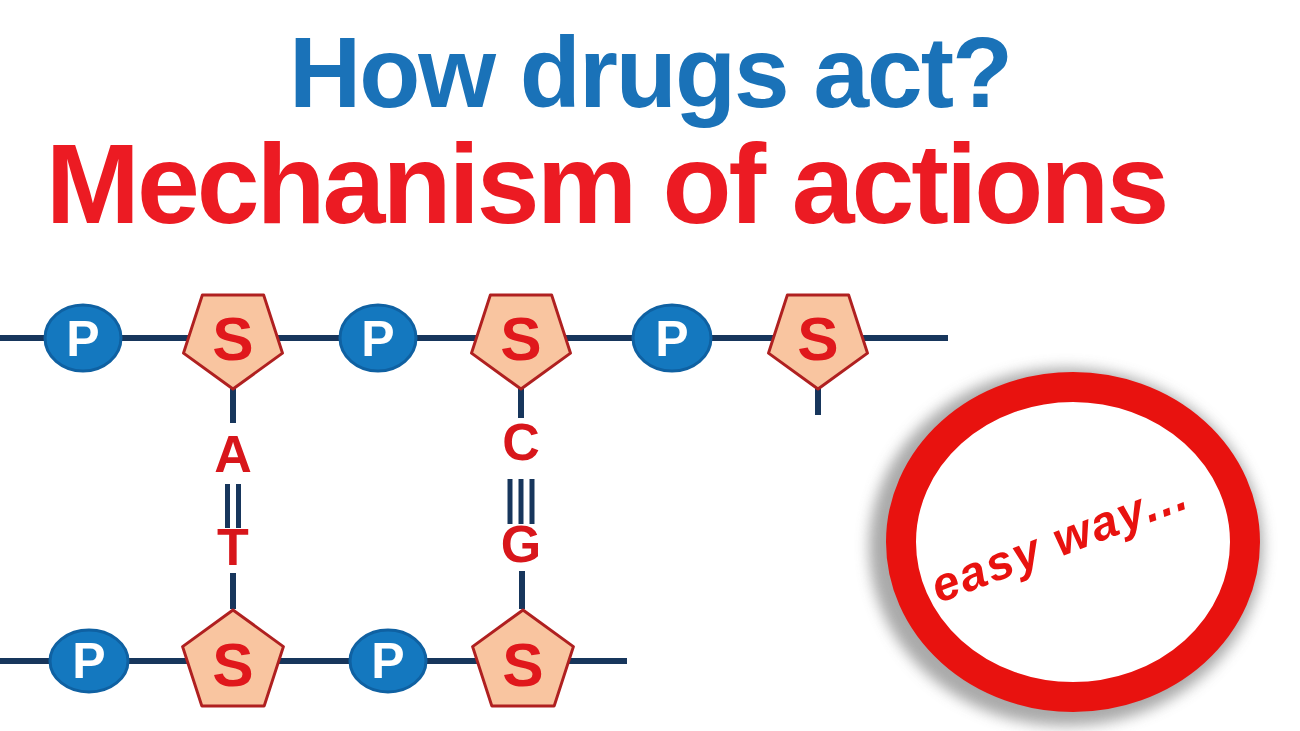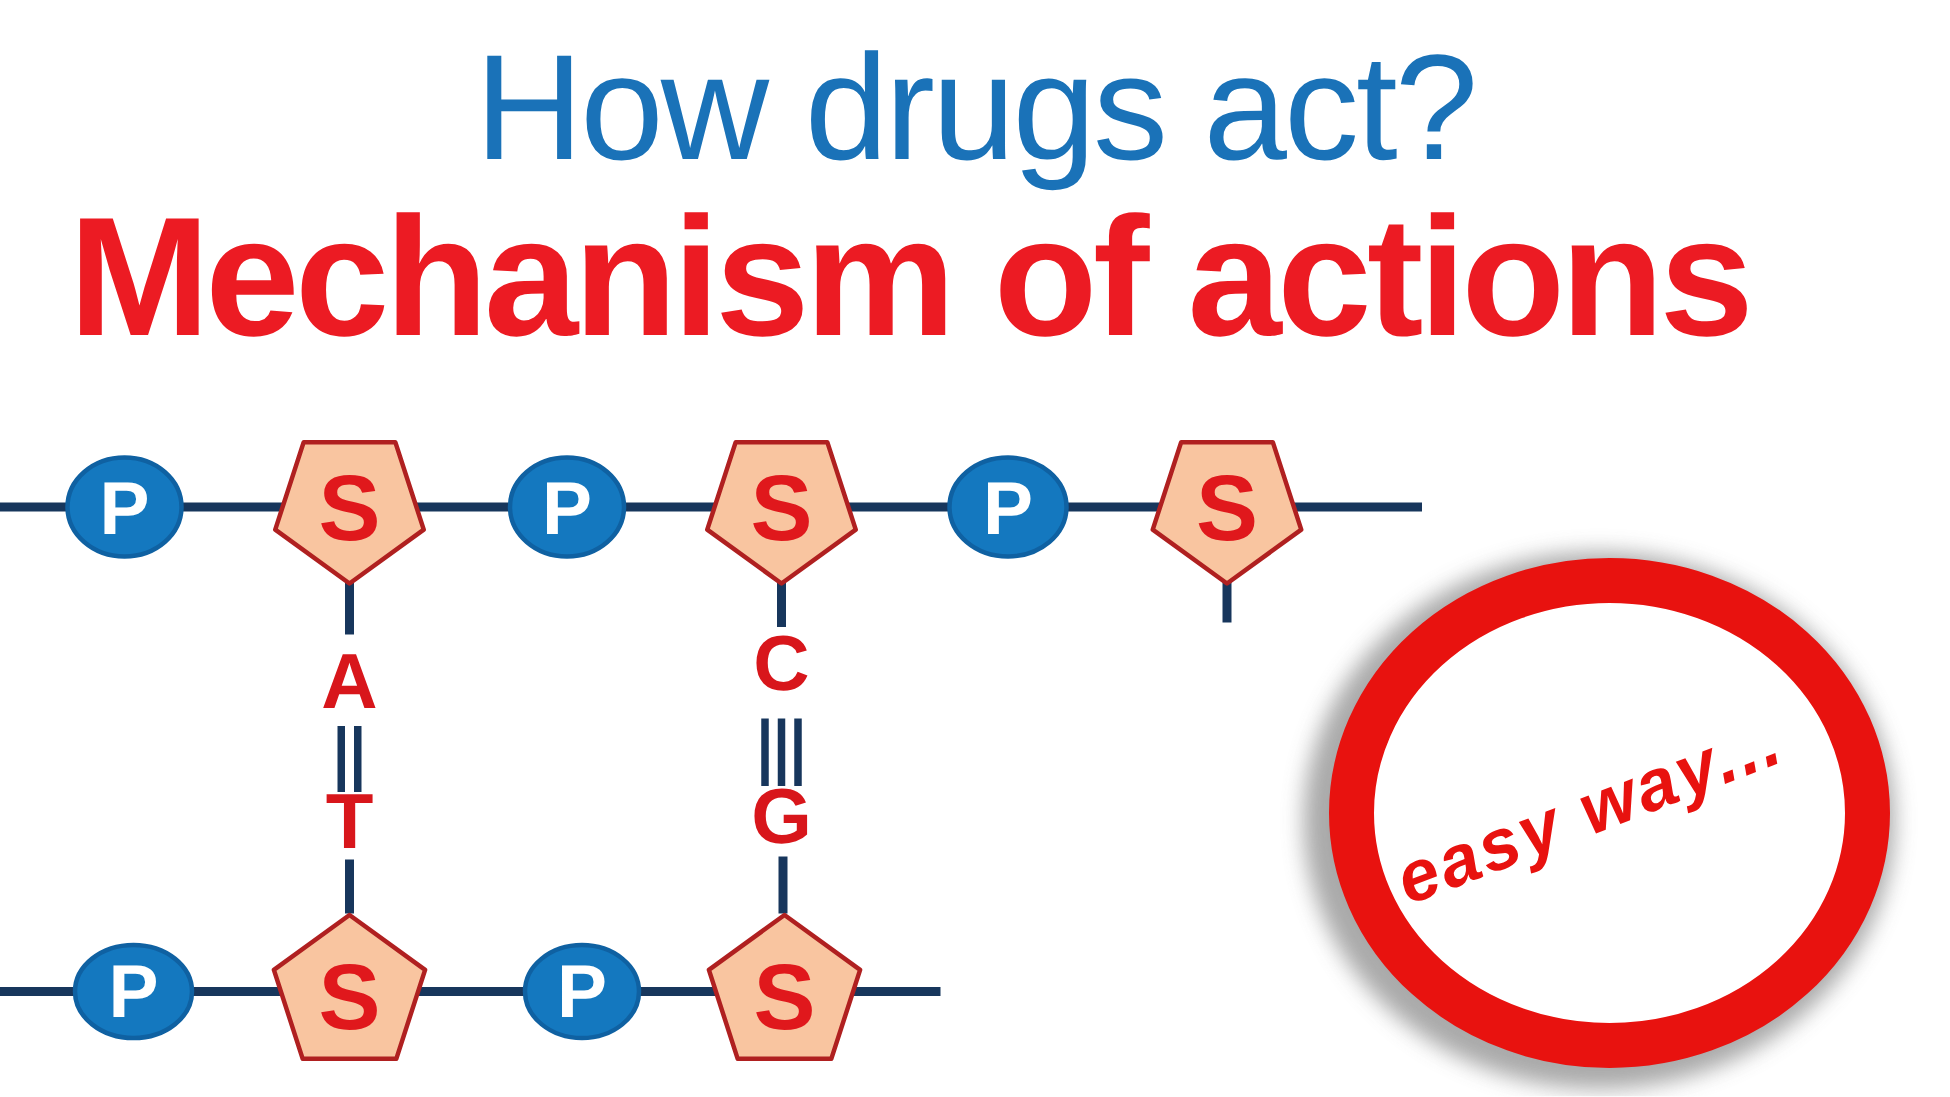--- a/index.html
+++ b/index.html
@@ -18,21 +18,21 @@
     background: #ffffff;
   }
   .title-line1 {
     position: absolute;
     top: 22px;
     left: 0;
     width: 1300px;
     text-align: center;
     font-size: 100px;
     line-height: 1.0;
-    font-weight: 400;
+    font-weight: 700;
     letter-spacing: -2px;
     color: #1a72b8;
     white-space: nowrap;
   }
   .title-line2 {
     position: absolute;
     top: 128px;
     left: 0;
     width: 1212px;
     text-align: center;

